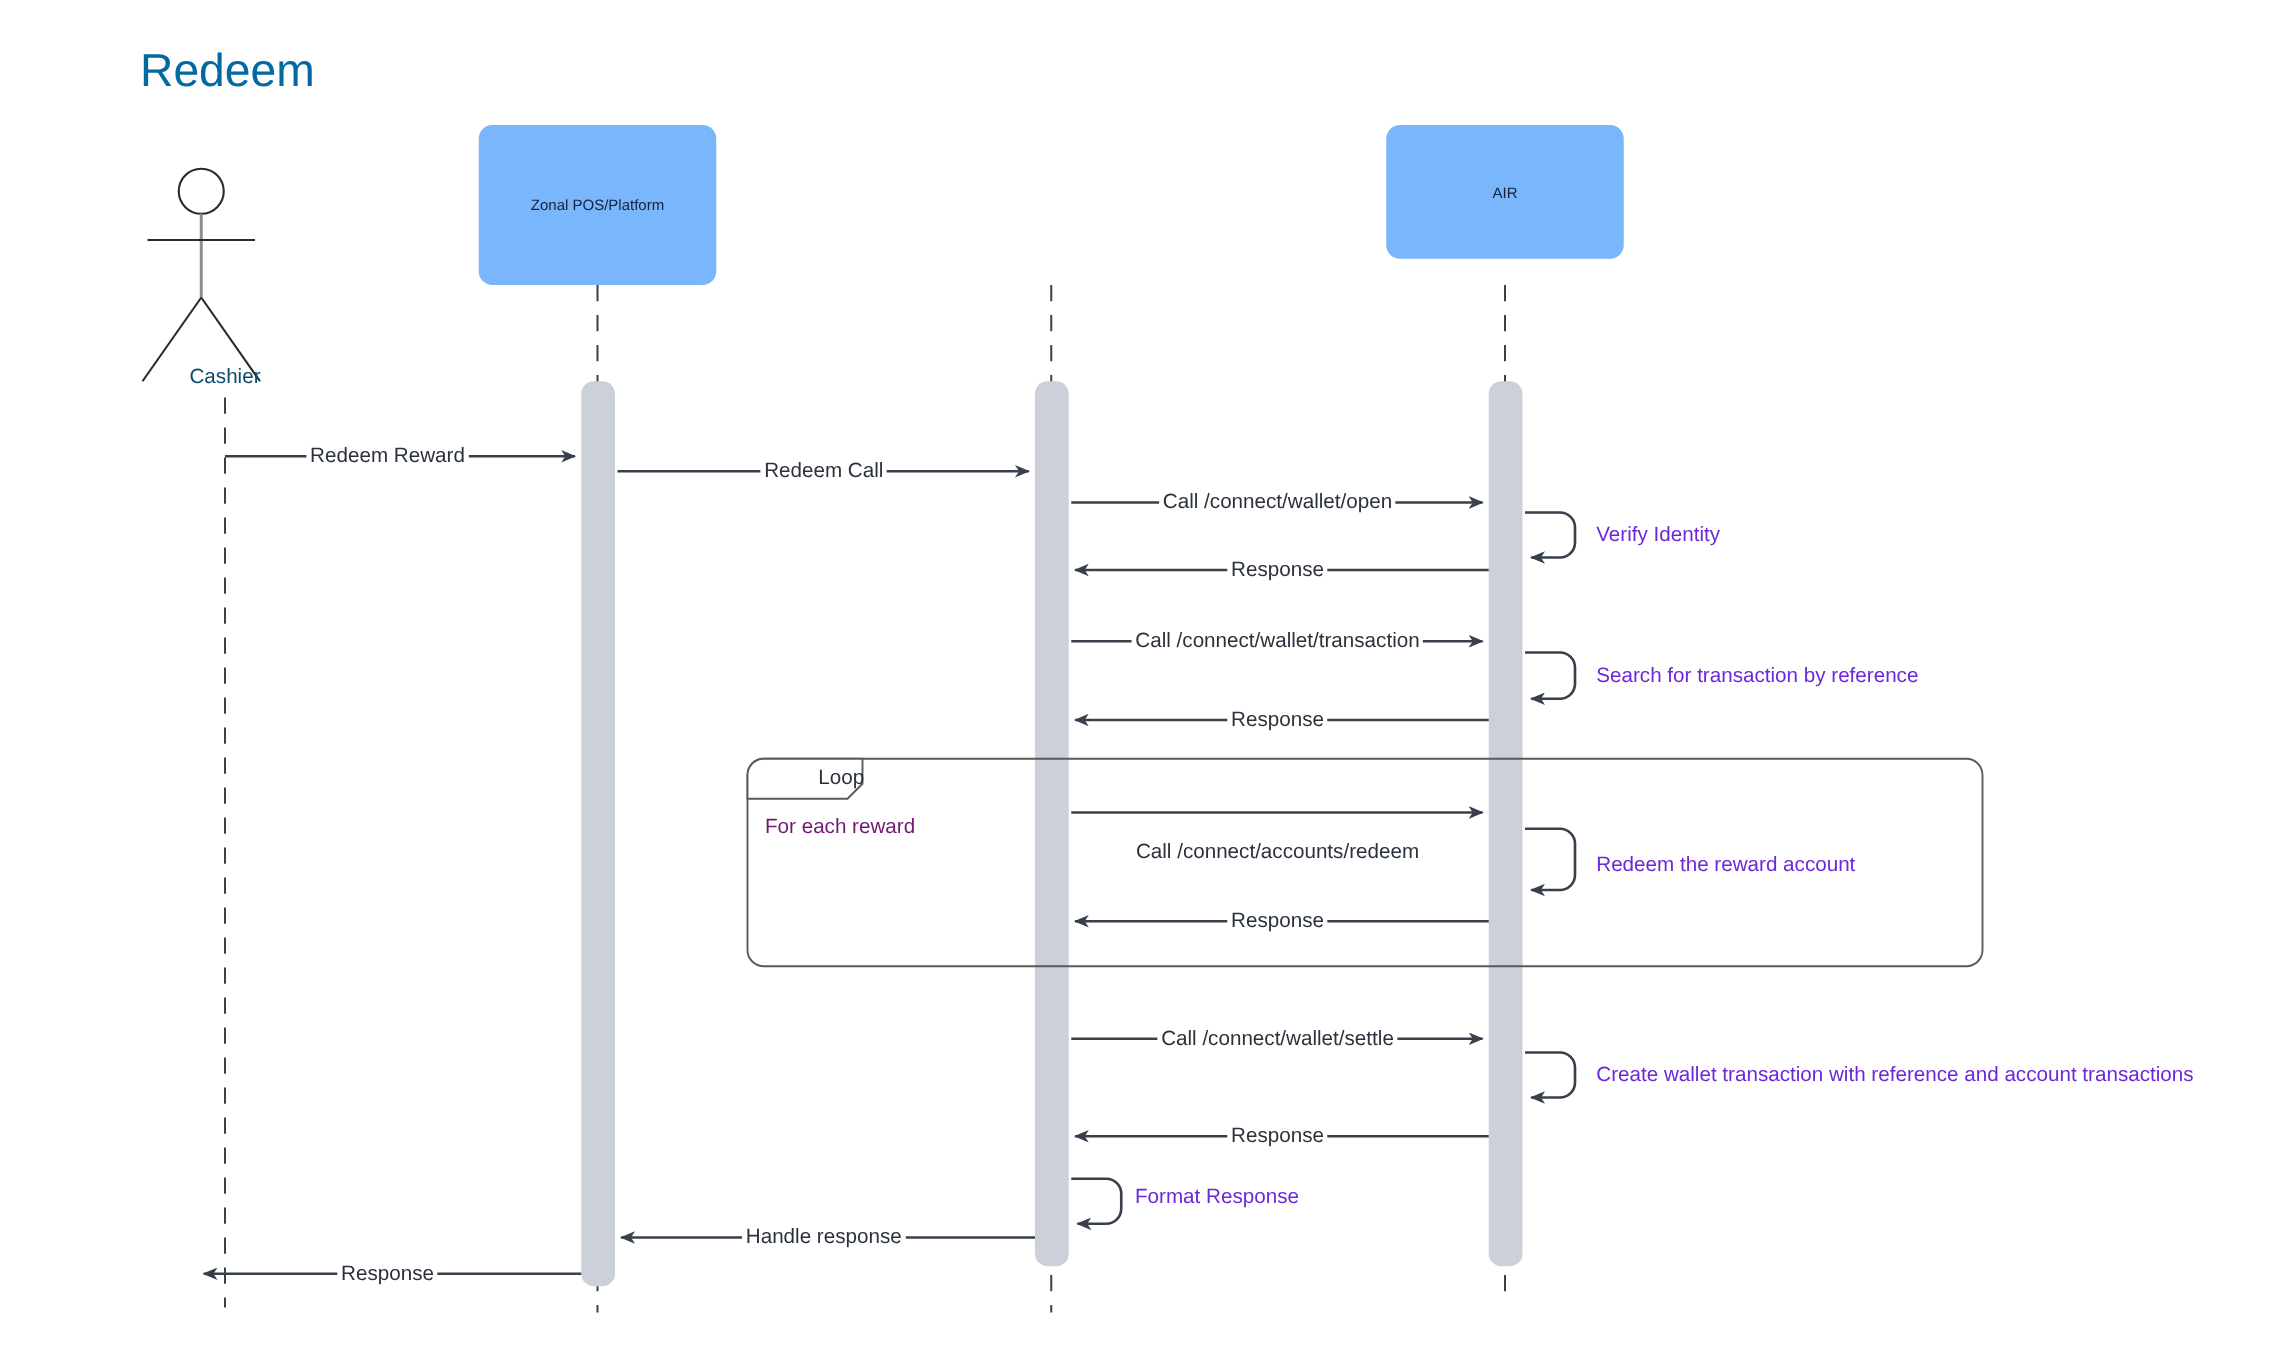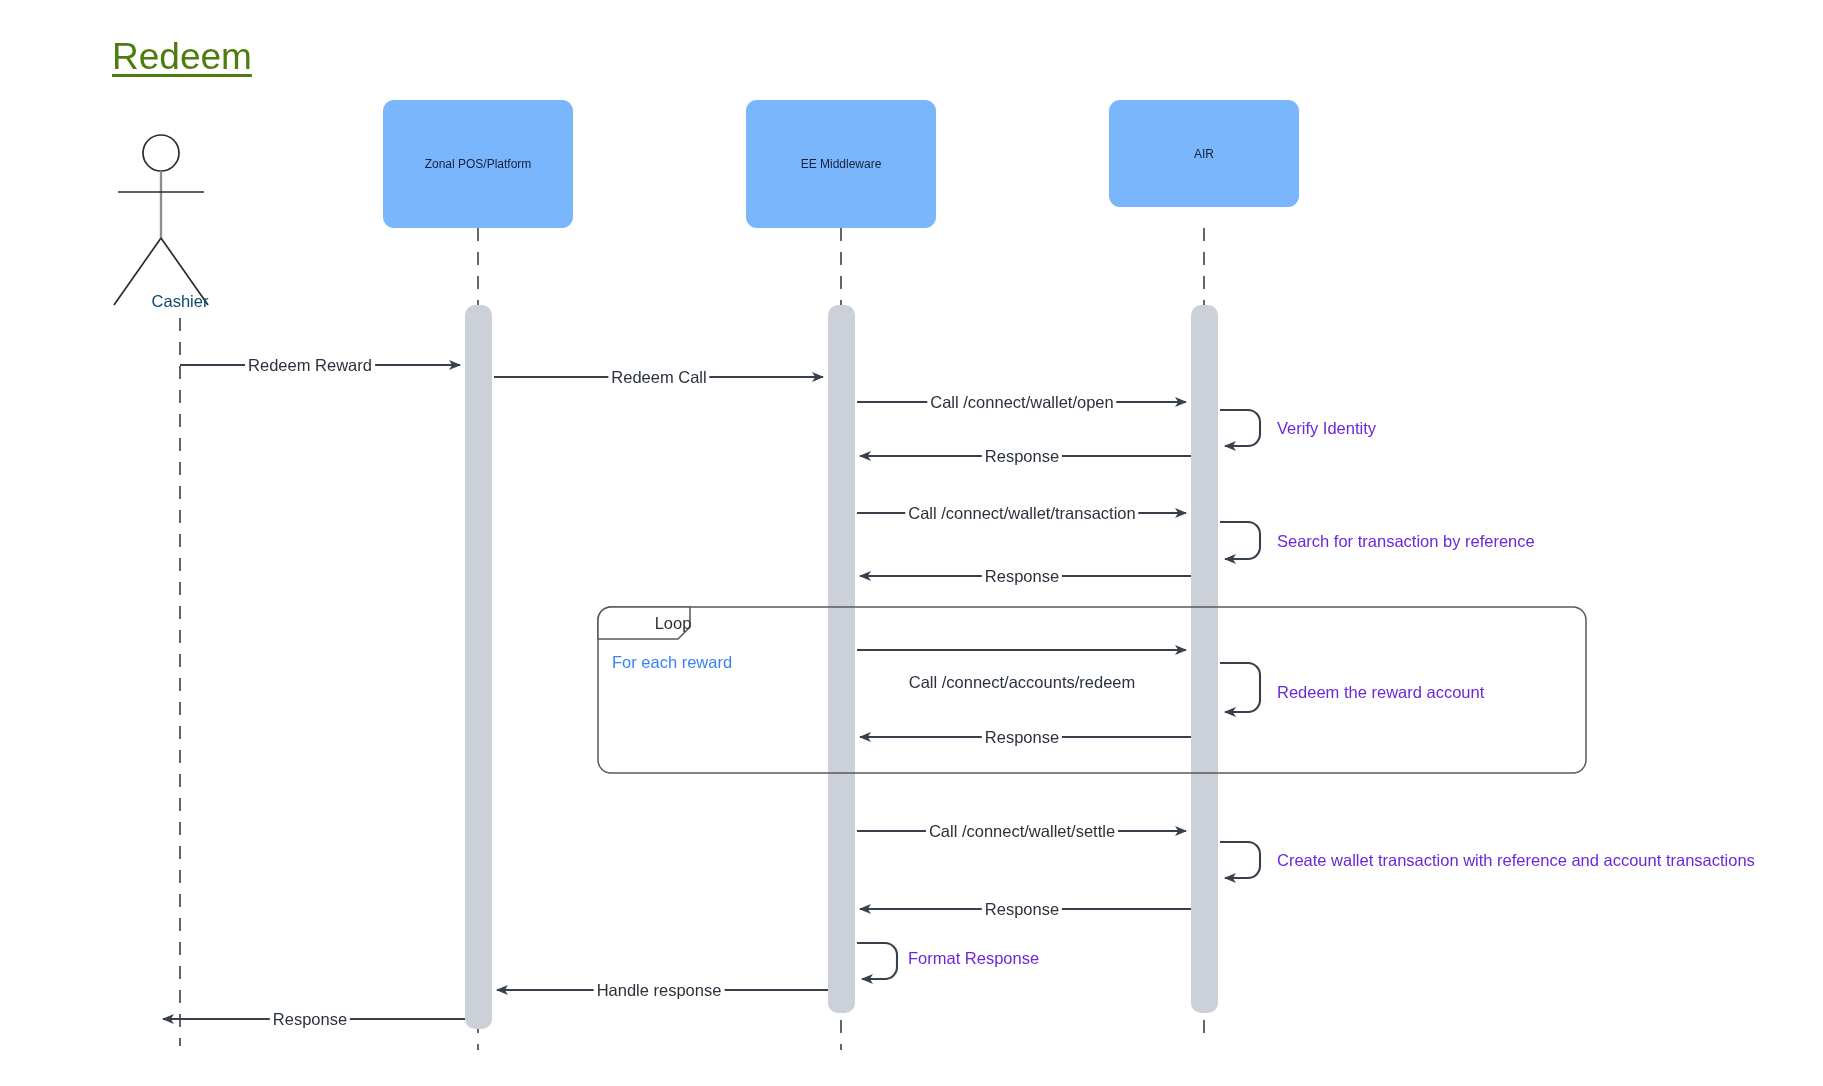--- a/index.html
+++ b/index.html
@@ -23,22 +23,21 @@
     left: 0; top: 0;
     width: 1823px;
     height: 1086px;
     overflow: visible;
   }
   .title {
     position: absolute;
     left: 112px;
     top: 36px;
     font-size: 37px;
-    color: #4d7c0f;
-    text-decoration: underline;
+    color: #0369a1;
     text-underline-offset: 5px;
     letter-spacing: 0px;
     white-space: nowrap;
   }
   .participant {
     position: absolute;
     background: #7ab6fb;
     border-radius: 11px;
     display: flex;
     align-items: center;
@@ -75,21 +74,21 @@
   .frag-kind {
     position: absolute;
     font-size: 16.5px;
     color: #2b323c;
     white-space: nowrap;
     transform: translate(-50%, -50%);
   }
   .frag-cond {
     position: absolute;
     font-size: 16.5px;
-    color: #3b82f6;
+    color: #701a75;
     white-space: nowrap;
     transform: translateY(-50%);
     text-align: center;
   }
 </style>
 </head>
 <body>
 
 <div id="diagram-root">
 
@@ -161,23 +160,20 @@
       <path d="M857,943 L885,943 A12,12 0 0 1 897,955 L897,967 A12,12 0 0 1 885,979 L862,979" marker-end="url(#arrowFilled)"></path>
 
       <line x1="828" y1="990" x2="497" y2="990" marker-end="url(#arrowFilled)"></line>
 
       <line x1="465" y1="1019" x2="163" y2="1019" marker-end="url(#arrowFilled)"></line>
     </g>
   </svg>
 
   <div class="participant" style="left:383px; top:100px; width:190px; height:128px;">
     <span>Zonal POS/Platform</span>
-  </div>
-  <div class="participant" style="left:746px; top:100px; width:190px; height:128px;">
-    <span>EE Middleware</span>
   </div>
   <div class="participant" style="left:1109px; top:100px; width:190px; height:107px;">
     <span>AIR</span>
   </div>
 
   <div class="actor-label" style="left:120px; top:292px; width:120px;">Cashier</div>
 
   <div class="frag-kind" style="left:673px; top:623px;">Loop</div>
   <div class="frag-cond" style="left:612px; top:662px;">For each reward</div>
 

